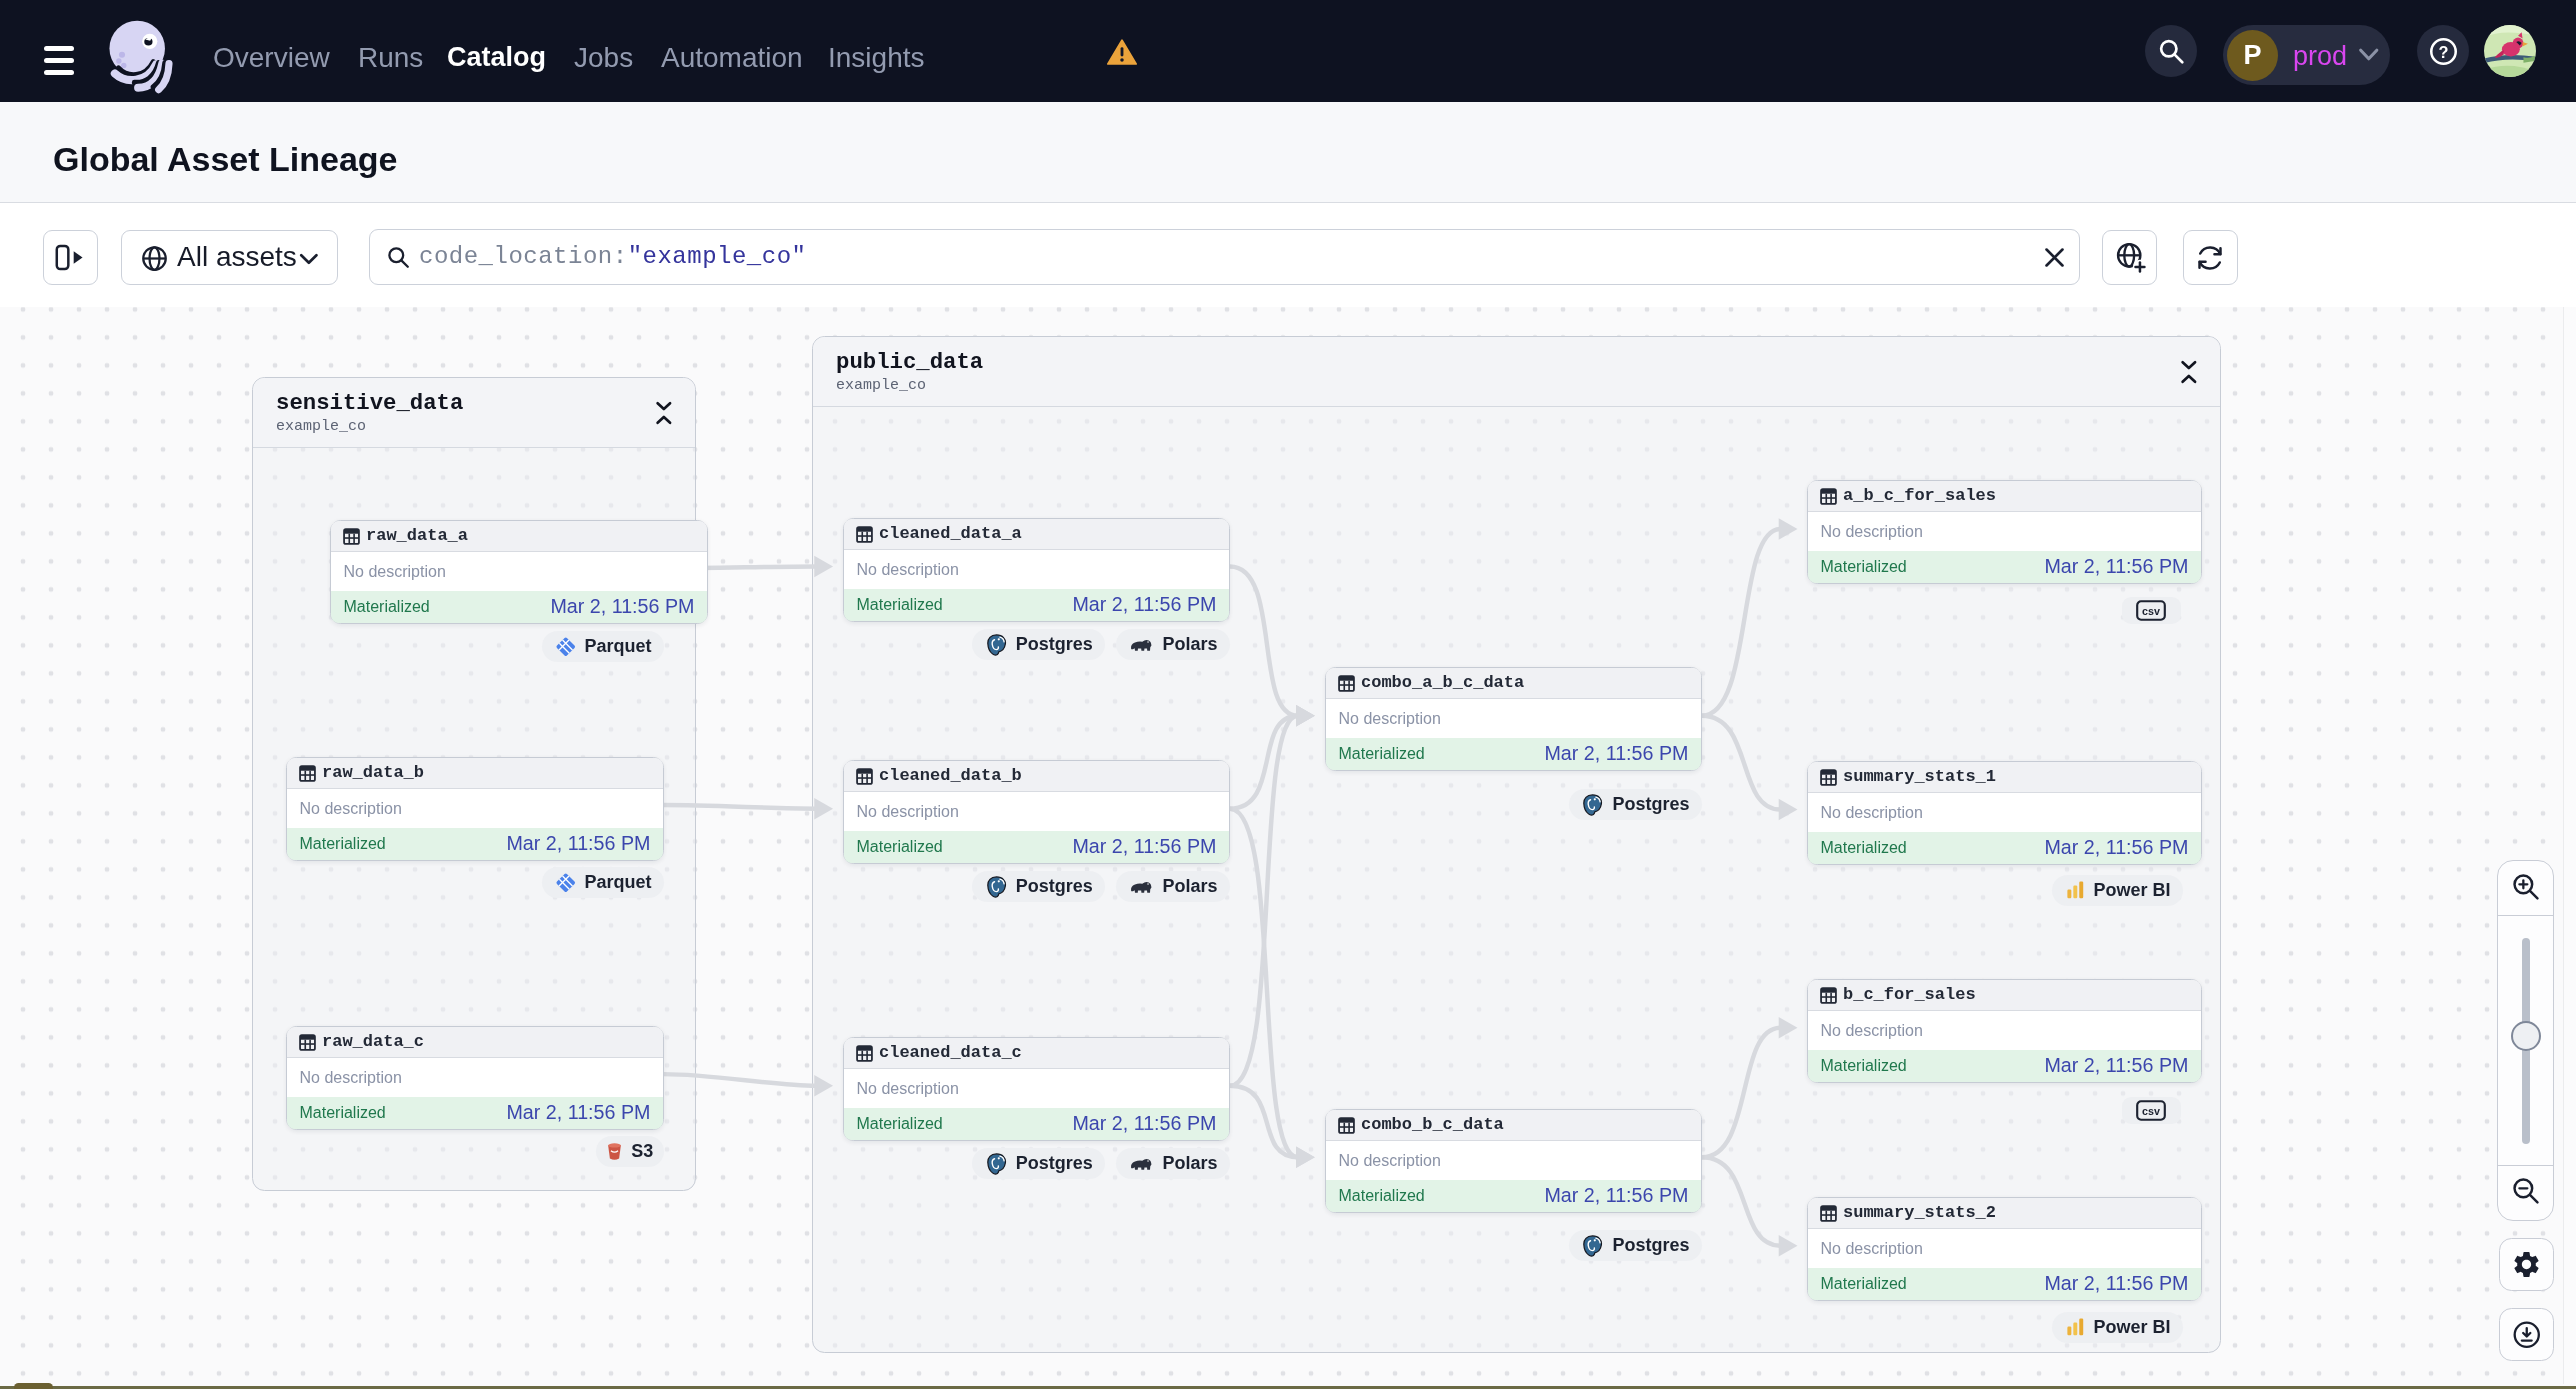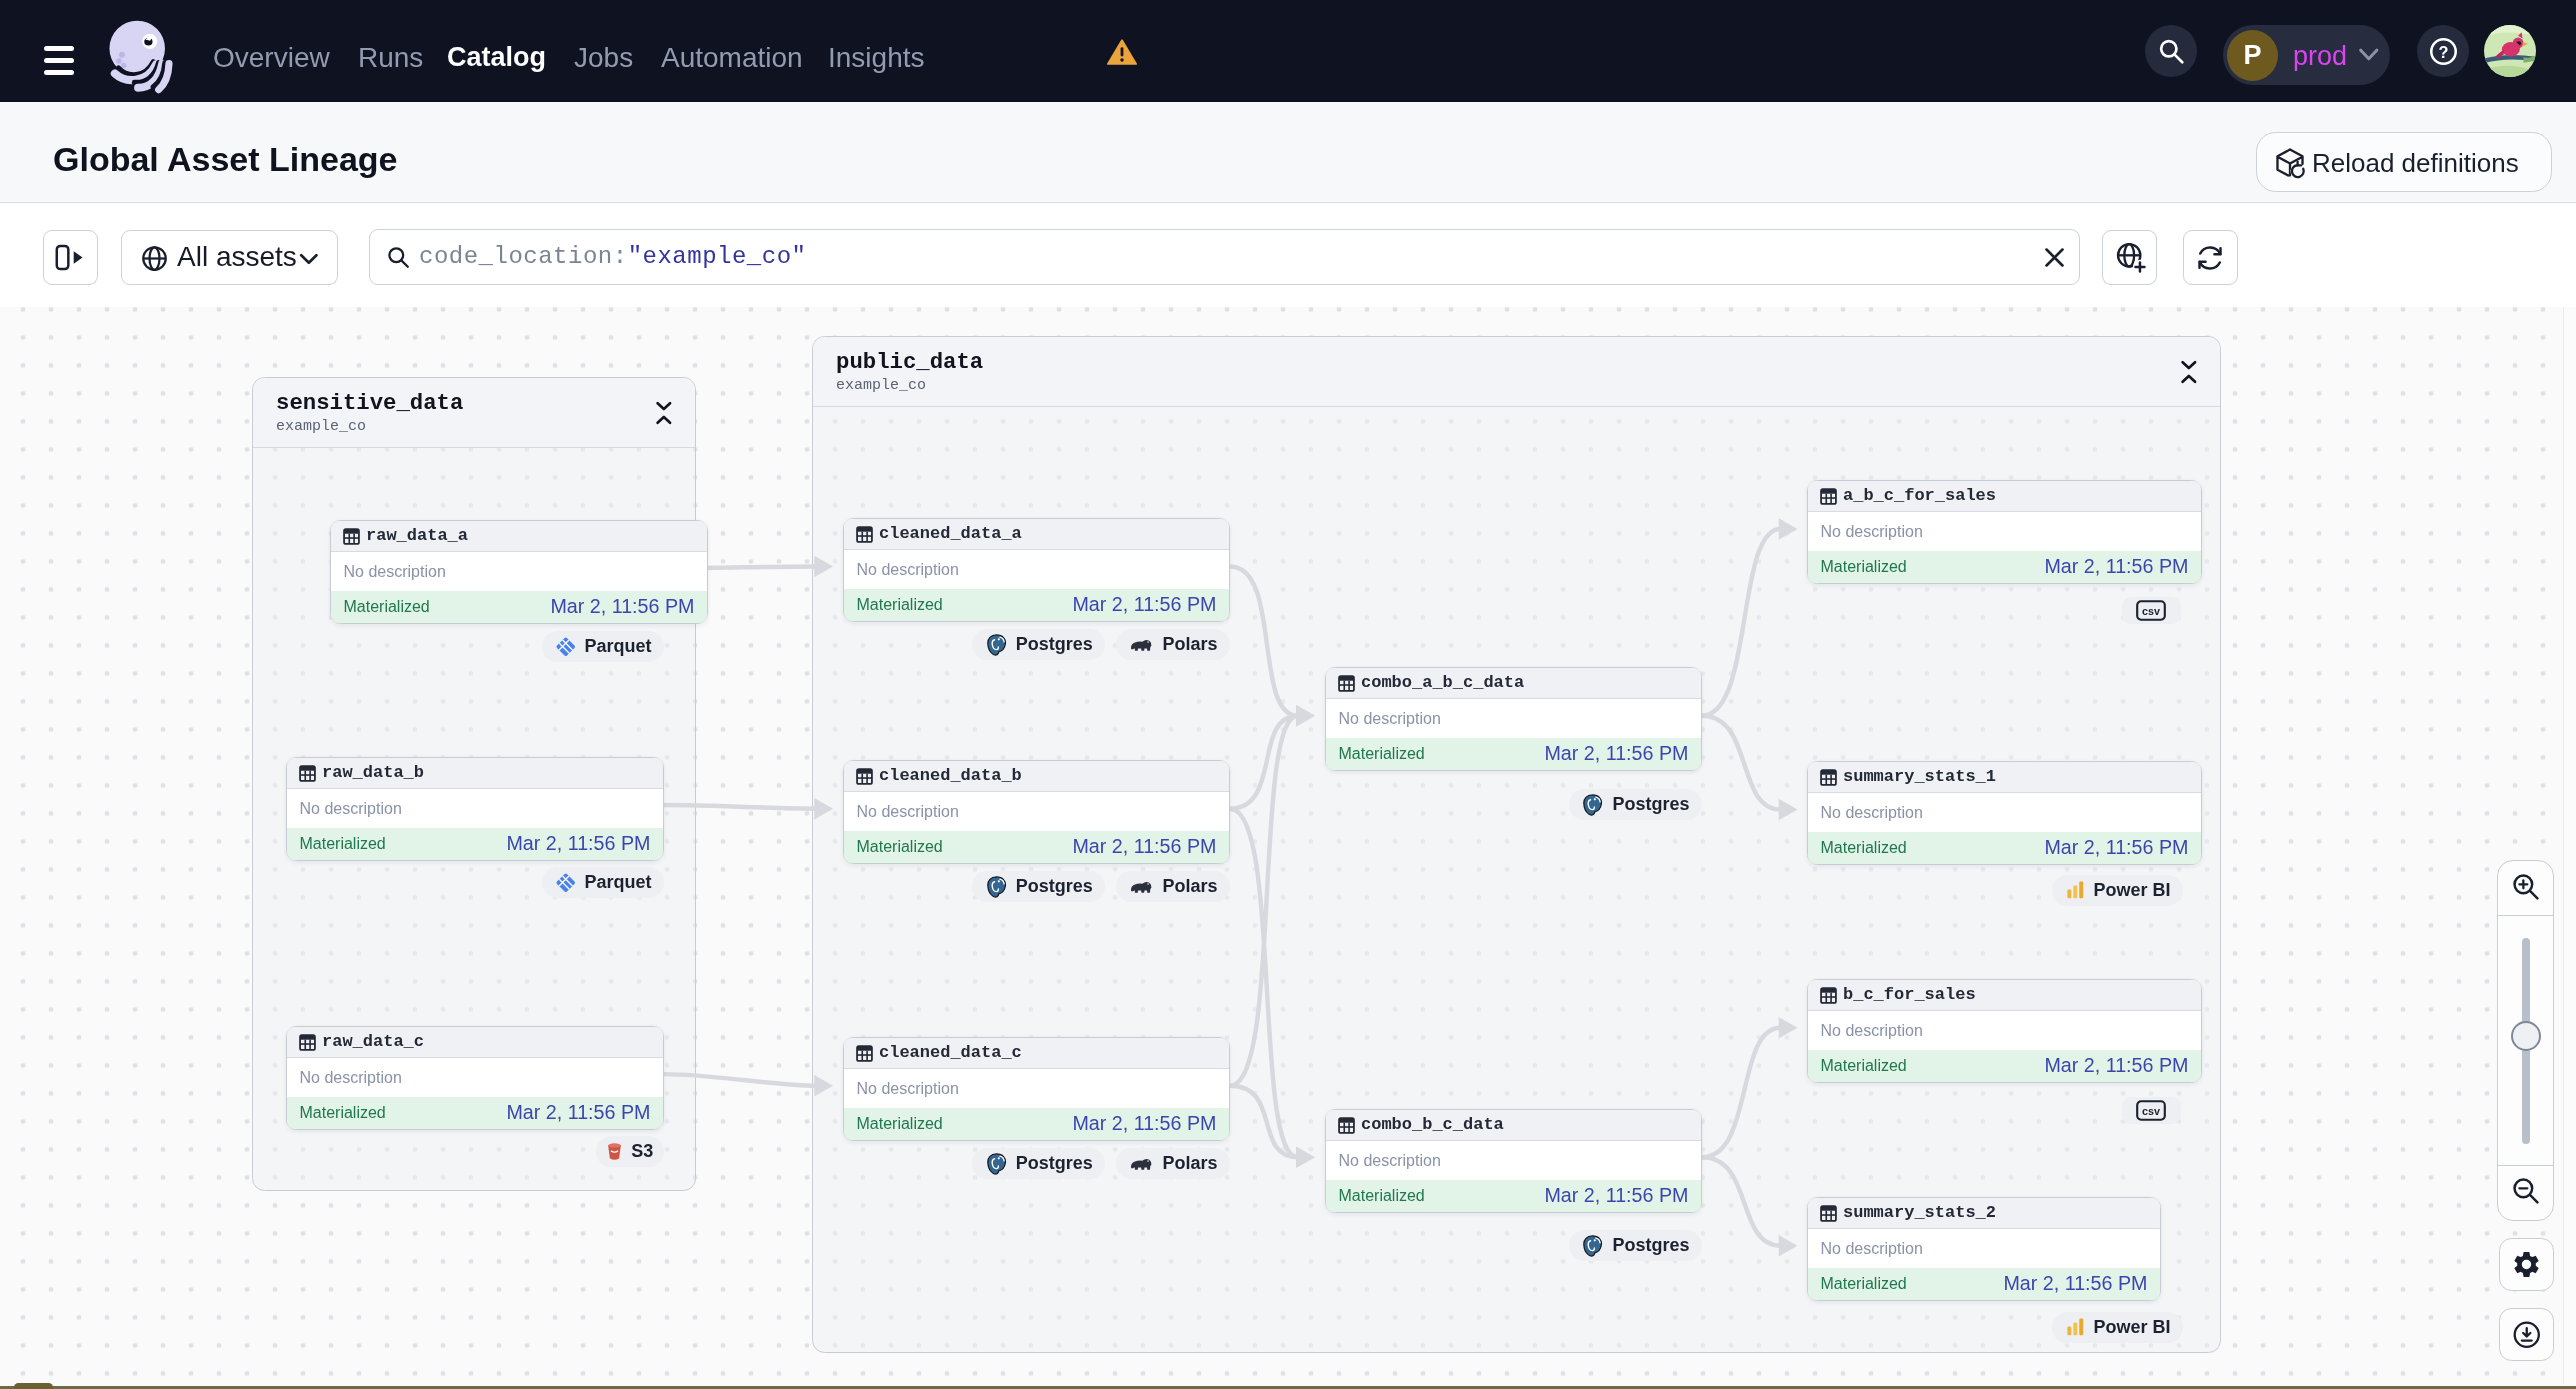--- a/index.html
+++ b/index.html
@@ -122,29 +122,20 @@
     <circle cx="38" cy="20" r="6" fill="#d6336c"></circle>
     <path d="M38 12 L42 8 L43 15 Z" fill="#d6336c"></path>
     <path d="M36 19 Q39 17 42 20 L40 23 Z" fill="#1a1a2e"></path>
     <path d="M43 19 L49 21 L43 24 Z" fill="#e8a33d"></path>
   </g>
     </svg>
 </div>
 
 <div class="pagehead">
   <h1>Global Asset Lineage</h1>
-  <div class="reloadbtn">
-    <svg style="position:absolute;left:16px;top:12.5px" width="34" height="34" viewBox="0 0 38 38">
-      <path d="M19 4 L33 11.5 L33 20 M19 4 L5 11.5 L5 26.5 L17 33 M19 19.5 L5 11.9 M19 19.5 L33 11.9 M19 19.5 L19 33" fill="none" stroke="#1a1f2e" stroke-width="2.6" stroke-linejoin="round" stroke-linecap="round"></path>
-      <circle cx="27.5" cy="28" r="8" fill="#fbfcfd"></circle>
-      <path d="M33.8 25.5 A 6.6 6.6 0 1 1 27.2 21.5" fill="none" stroke="#1a1f2e" stroke-width="2.6" stroke-linecap="round"></path>
-      <path d="M27.5 17.5 L27.5 21.7 L31.5 21.7" fill="none" stroke="#1a1f2e" stroke-width="2.6" stroke-linecap="round" stroke-linejoin="round"></path>
-    </svg>
-    <span>Reload definitions</span>
-  </div>
 </div>
 
 <div class="toolbar">
   <div class="tbtn" style="left:43px;width:55px;"></div>
   <svg style="position:absolute;left:55px;top:41px" width="32" height="27" viewBox="0 0 36 30">
     <rect x="2" y="2" width="13" height="26" rx="4" fill="none" stroke="#1a1f2e" stroke-width="2.8"></rect>
     <path d="M21 8 L31 15 L21 22 Z" fill="#1a1f2e"></path>
   </svg>
   <div class="allassets">
     <svg style="position:absolute;left:19px;top:14.3px" width="27" height="27" viewBox="0 0 30 30">
@@ -413,21 +404,21 @@
     <line x1="12.4" y1="6.4" x2="12.4" y2="17.8" stroke="#232936" stroke-width="1.8"></line>
   </svg>
           <div class="nname mono">b_c_for_sales</div>
         </div>
       <div class="ndesc">No description</div>
       <div class="nmat">
           <div class="m1">Materialized</div>
           <div class="m2">Mar 2, 11:56 PM</div>
         </div>
     </div>
-      <div class="node" style="left:1807px;top:890px;width:354px;">
+      <div class="node" style="left:1807px;top:890px;width:395px;">
       <div class="nhead">
           <svg width="17" height="17" viewBox="0 0 19 19" style="position:absolute;left:11.6px;top:7.2px">
     <rect x="1.2" y="1.2" width="16.6" height="16.6" rx="2" fill="none" stroke="#232936" stroke-width="2"></rect>
     <rect x="1.2" y="1.2" width="16.6" height="5.2" fill="#232936"></rect>
     <line x1="1.2" y1="11.2" x2="17.8" y2="11.2" stroke="#232936" stroke-width="1.8"></line>
     <line x1="7" y1="6.4" x2="7" y2="17.8" stroke="#232936" stroke-width="1.8"></line>
     <line x1="12.4" y1="6.4" x2="12.4" y2="17.8" stroke="#232936" stroke-width="1.8"></line>
   </svg>
           <div class="nname mono">summary_stats_2</div>
         </div>

